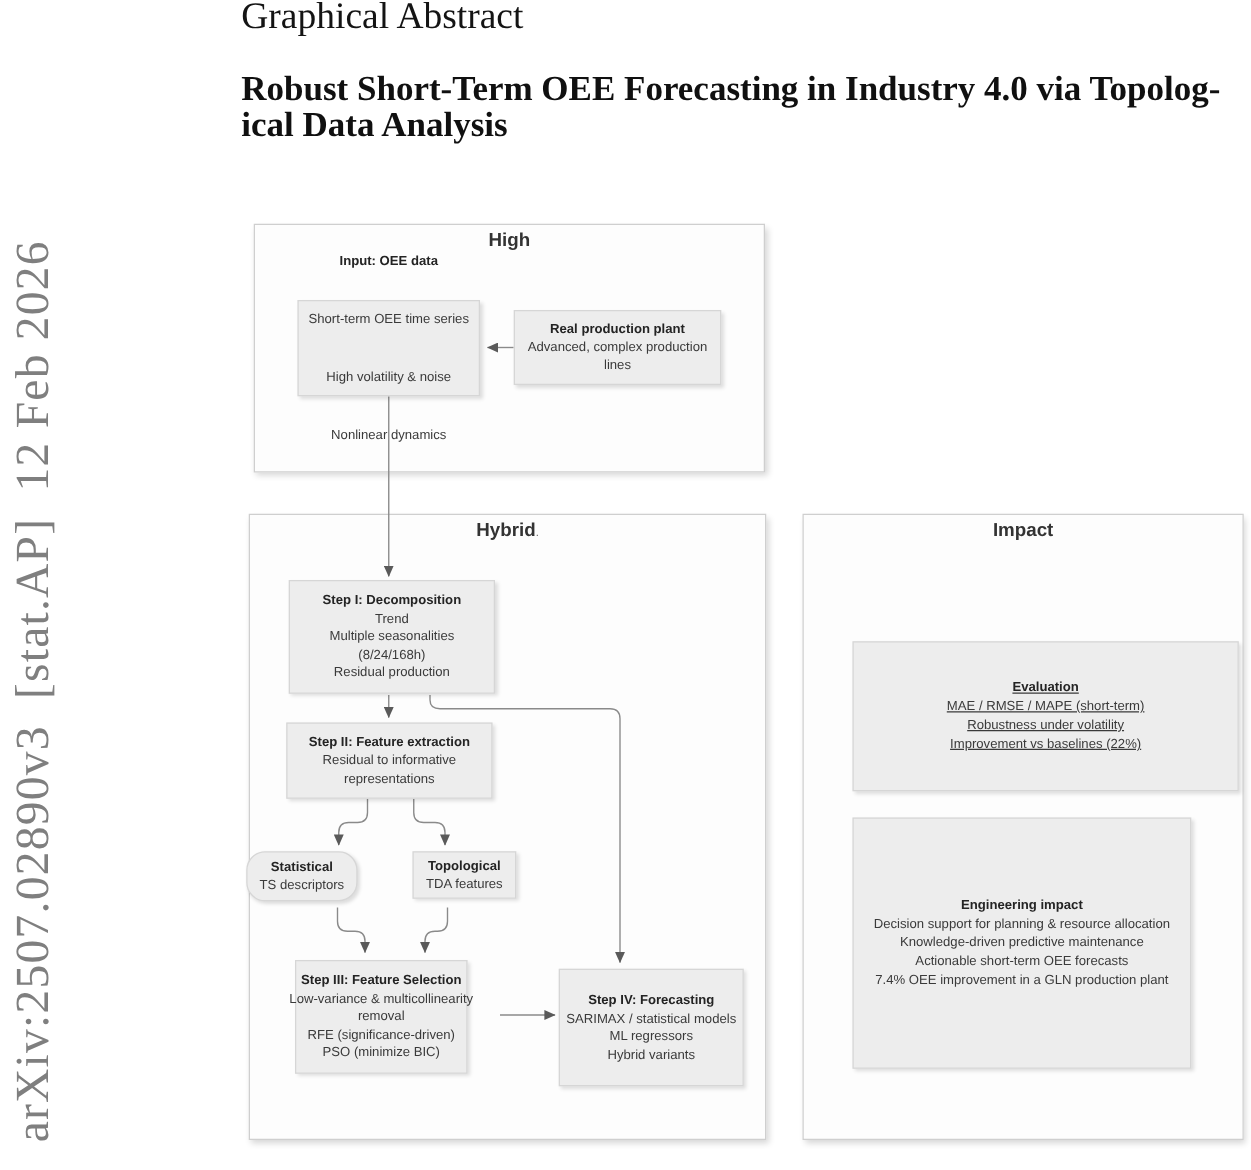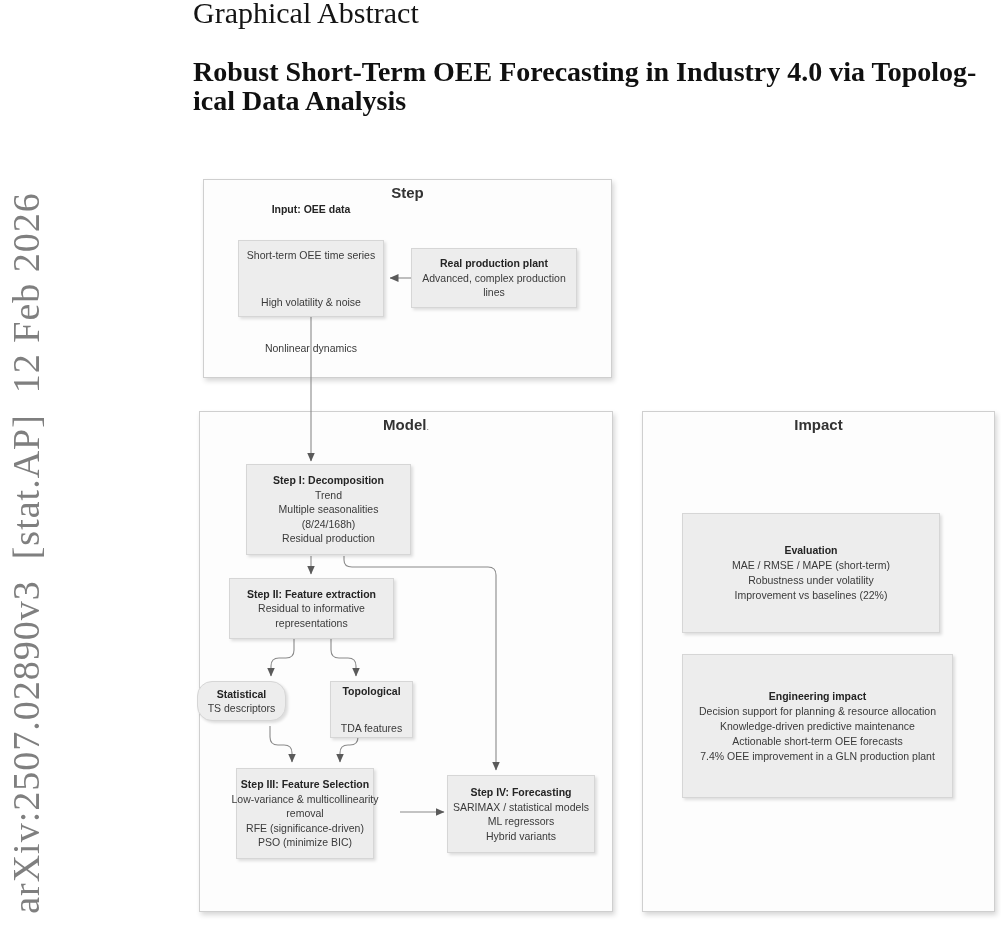--- a/index.html
+++ b/index.html
@@ -31,50 +31,50 @@
   svg.connectors{position:absolute;left:0;top:0;z-index:2;pointer-events:none;}
 
   .box{position:absolute;background:#ededed;border:1px solid #d6d6d6;box-sizing:border-box;
        box-shadow:2px 2px 3px rgba(0,0,0,.13);display:flex;flex-direction:column;
        align-items:center;justify-content:center;text-align:center;z-index:3;
        font-size:10.5px;line-height:14.5px;color:#3a3a3a;padding:2px;}
   .box .bt{font-weight:bold;color:#242424;white-space:nowrap;}
   .box .bl{white-space:nowrap;}
   #box-input{left:238px;top:240px;width:146px;height:77px;gap:32px;}
   #box-plant{left:411px;top:248px;width:166px;height:60px;}
-  #box-step1{left:246px;top:464px;width:165px;height:91px;align-items:center;}
+  #box-step1{left:231px;top:464px;width:165px;height:91px;align-items:center;}
   #box-step2{left:229px;top:578px;width:165px;height:61px;}
   #box-stat {left:197px;top:681px;width:89px;height:40px;border-radius:15px;}
-  #box-topo {left:330px;top:681px;width:83px;height:57px;justify-content:space-between;}
+  #box-topo {left:330px;top:681px;width:83px;height:38px;}
   #box-step3{left:236px;top:768px;width:138px;height:91px;}
-  #box-step4{left:447px;top:775px;width:148px;height:78px;text-align:right;}
-  #box-eval {left:682px;top:513px;width:258px;height:120px;line-height:15px;}
-  #box-eng  {left:682px;top:654px;width:271px;height:144px;line-height:15px;}
+  #box-step4{left:447px;top:775px;width:148px;height:94px;text-align:right;}
+  #box-eval {left:682px;top:513px;width:309px;height:120px;line-height:15px;text-decoration:underline;}
+  #box-eng  {left:682px;top:654px;width:271px;height:201px;line-height:15px;}
 </style>
 </head>
 <body>
 
 <div class="page">
 
   <div class="watermark">arXiv:2507.02890v3  [stat.AP]  12 Feb 2026</div>
 
   <div class="hdr-title">Graphical Abstract</div>
 
   <div class="paper-title">
     <span>Robust Short-Term OEE Forecasting in Industry 4.0 via Topolog-</span><br>
     <span>ical Data Analysis</span>
   </div>
 
 
   <section class="panel" id="panel-data">
-    <div class="panel-title">Step</div>
+    <div class="panel-title">High</div>
   </section>
 
   <section class="panel" id="panel-model">
-    <div class="panel-title"><span>Model</span><span class="title-suffix">.</span></div>
+    <div class="panel-title"><span>Hybrid</span><span class="title-suffix">.</span></div>
   </section>
 
   <section class="panel" id="panel-impact">
     <div class="panel-title">Impact</div>
   </section>
 
   <svg class="connectors" width="1001" height="936" viewBox="0 0 1001 936">
     <defs>
       <marker id="ah" markerUnits="userSpaceOnUse" markerWidth="9" markerHeight="8" viewBox="0 0 9 8" refX="8.5" refY="4" orient="auto-start-reverse">
         <path d="M0,0 L9,4 L0,8 z" fill="#5a5a5a"></path>

